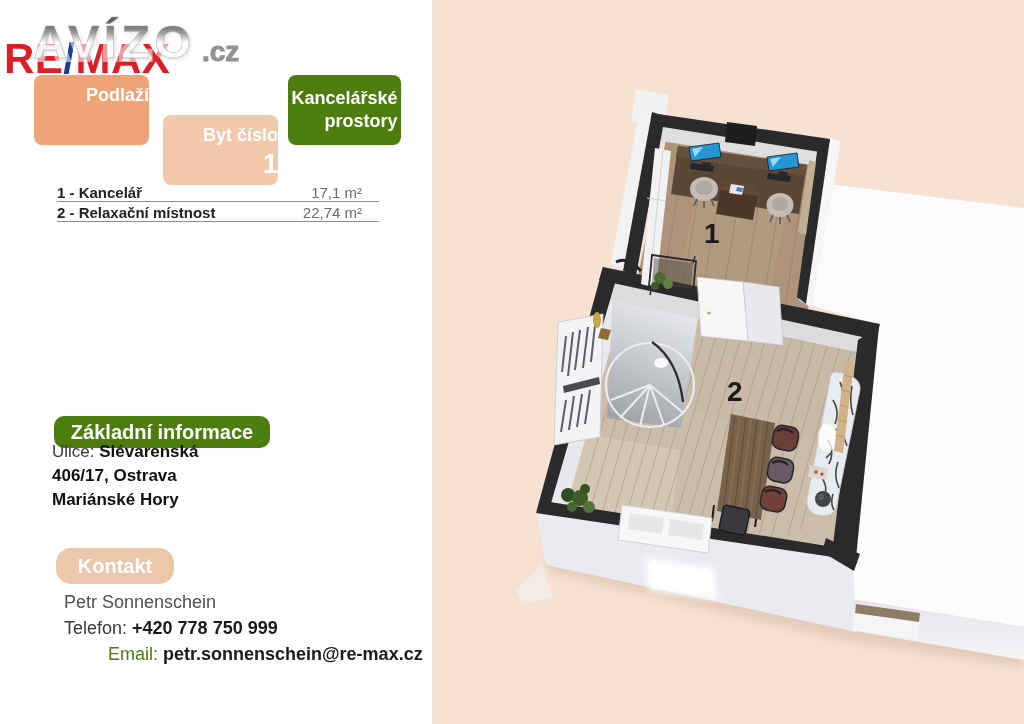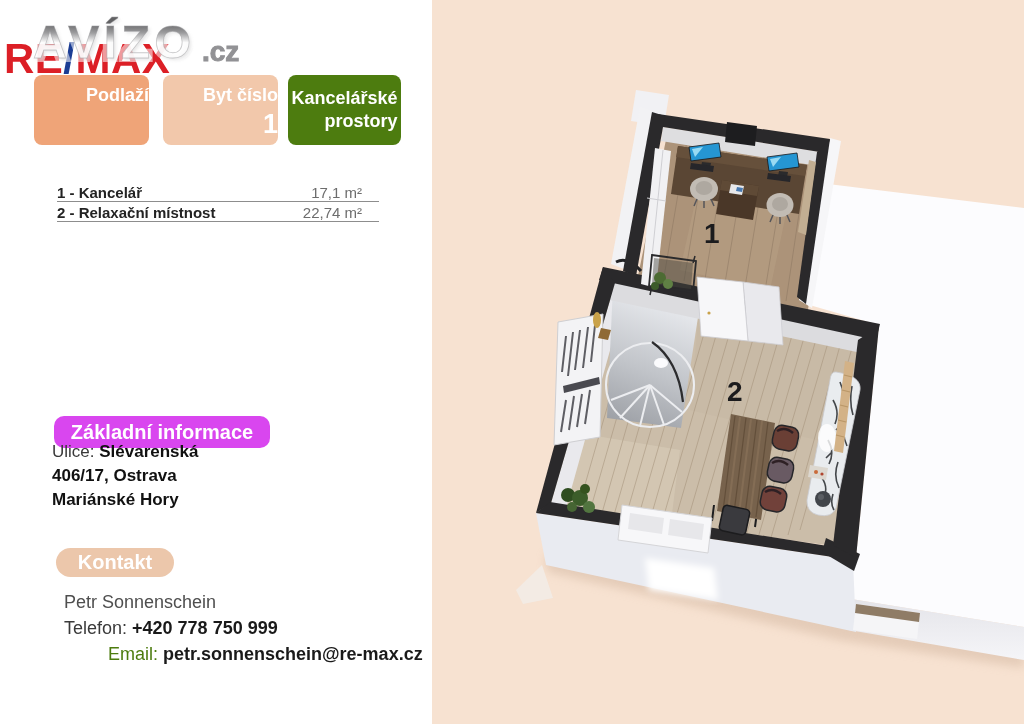--- a/index.html
+++ b/index.html
@@ -40,39 +40,39 @@
   </g>
   <g font-family="Liberation Sans,sans-serif" font-size="28" font-weight="bold">
     <text x="202" y="61" fill="#ffffff" stroke="#ffffff" stroke-width="5" opacity="0.6">.cz</text>
     <text x="202" y="61" fill="#929295" stroke="#929295" stroke-width="1">.cz</text>
   </g>
 </svg>
 
 <div class="box" style="left:34px;width:115px;background:#efa478;">
     <div class="t1">Podlaží</div>
   </div>
-<div class="box" style="left:163px;width:115px;background:#f2c8ab;">
+<div class="box" style="left:163px;width:115px;background:#f2c8ab;margin-top:40px;">
     <div class="t1">Byt číslo</div>
     <div class="t2">1</div>
   </div>
 <div class="box" style="left:288px;width:113px;background:#4d7c0f;display:flex;align-items:center;justify-content:center;">
     <div style="font-size:18px;font-weight:bold;line-height:23px;">Kancelářské<br>prostory</div>
   </div>
 
 <div class="trow" style="top:177px;height:24px;">
     <b>1 - Kancelář</b>
     <span>17,1 m²</span>
   </div>
 <div class="trow" style="top:203px;height:18px;">
     <b>2 - Relaxační místnost</b>
     <span>22,74 m²</span>
   </div>
 
-<div class="pill" style="left:54px;top:416px;width:216px;height:32px;border-radius:10px;background:#d946ef;font-size:20px;">Základní informace</div>
-<div class="pill" style="left:56px;top:548px;width:118px;height:29px;border-radius:15px;background:#ecc7ab;font-size:20px;">Kontakt</div>
+<div class="pill" style="left:54px;top:416px;width:216px;height:32px;border-radius:10px;background:#4d7c0f;font-size:20px;">Základní informace</div>
+<div class="pill" style="left:56px;top:548px;width:118px;height:36px;border-radius:15px;background:#ecc7ab;font-size:20px;">Kontakt</div>
 
 <div class="abs" style="left:52px;top:440px;font-size:17px;line-height:24px;color:#111;">
   <div><span style="color:#3a3a3a;">Ulice: </span><b>Slévarenská</b></div>
   <div><b>406/17, Ostrava</b></div>
   <div><b>Mariánské Hory</b></div>
 </div>
 
 <div class="abs" style="left:64px;top:589px;font-size:18px;line-height:26px;color:#1a1a1a;">
   <div style="color:#4f4f4f;">Petr Sonnenschein</div>
   <div><span style="color:#3a3a3a;">Telefon: </span><b>+420 778 750 999</b></div>

